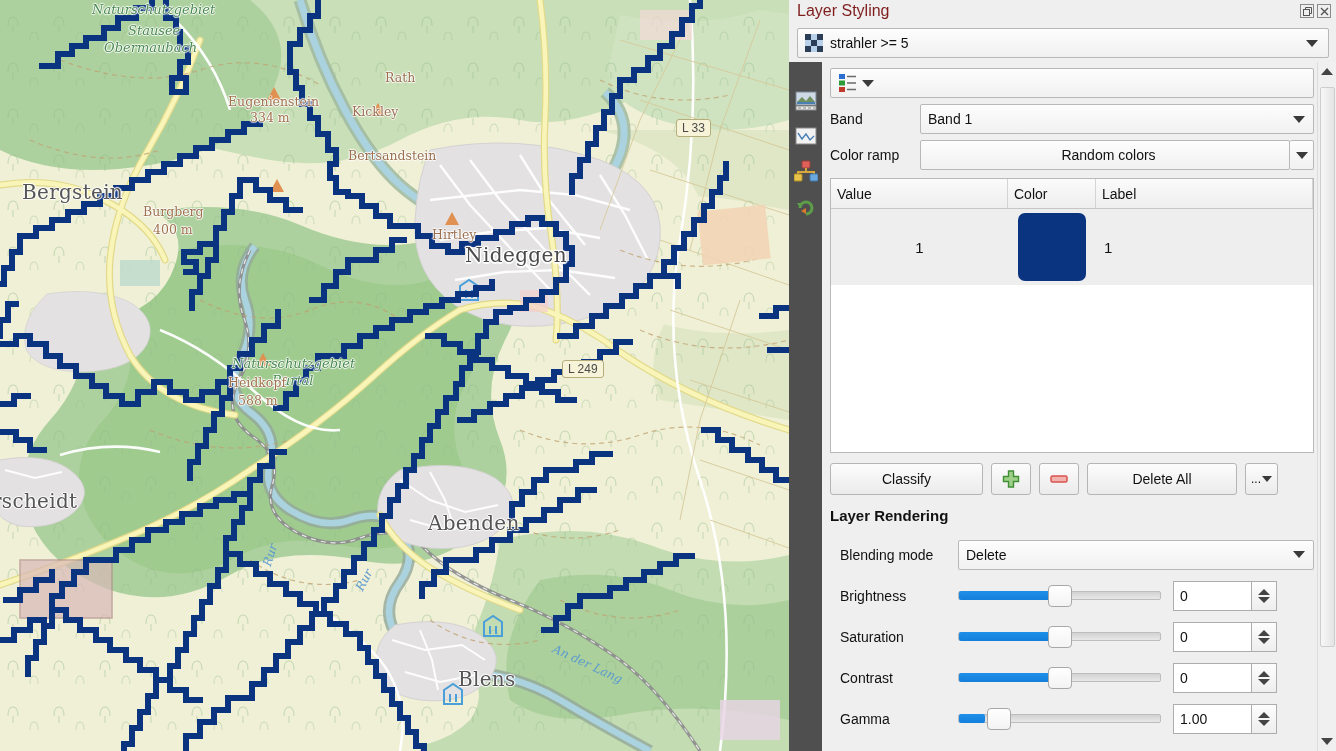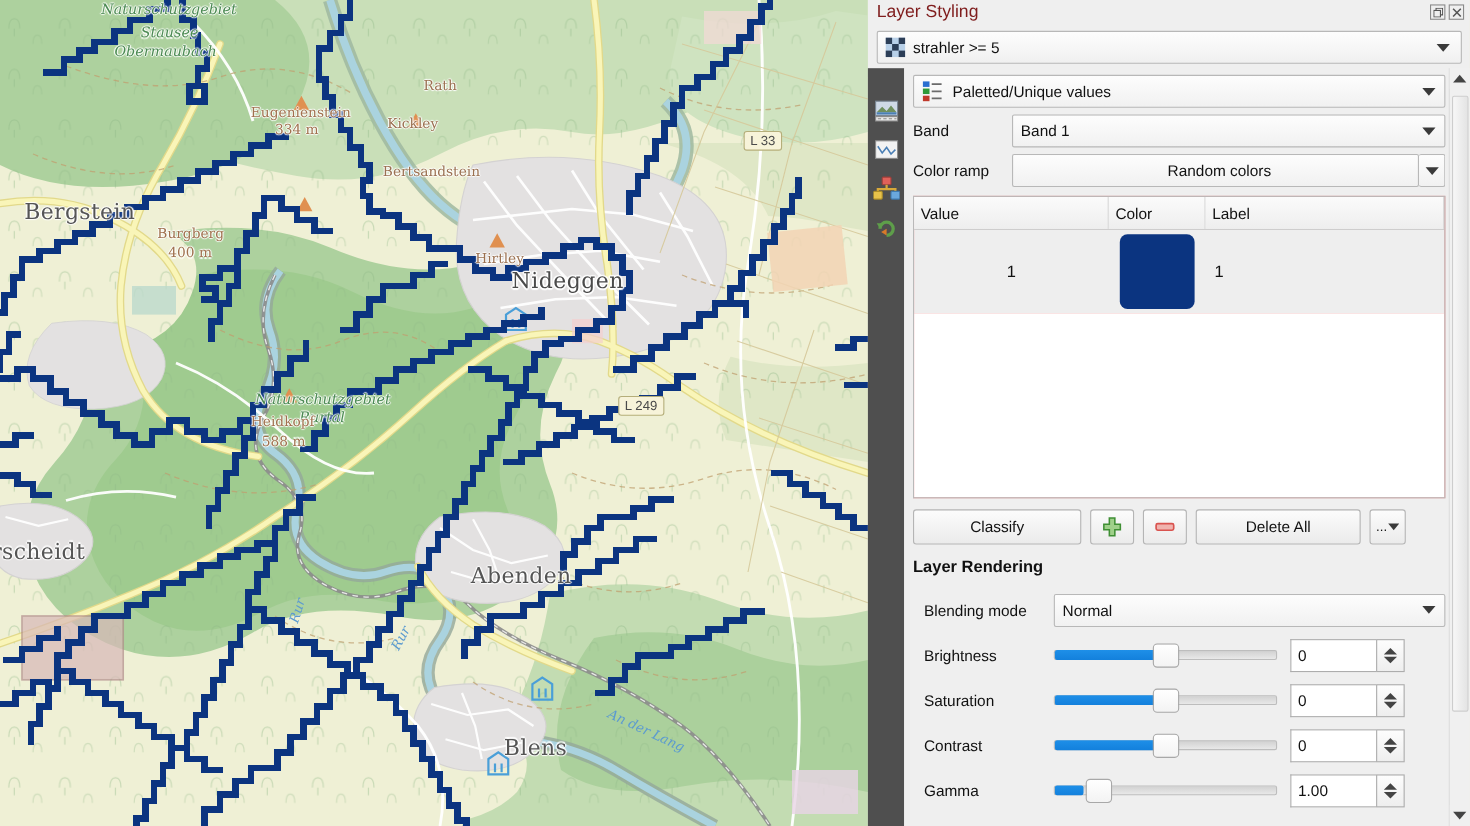--- a/index.html
+++ b/index.html
@@ -131,21 +131,21 @@
     border-right: 6px solid transparent;
     border-top: 7px solid #3a3a3a;
     margin: 0 4px;
   }
   .row { display: flex; align-items: center; margin-top: 6px; }
   .row .rlabel { font-size: 14px; color: #111; }
 
   
   #class-table {
     margin-top: 8px;
-    background: #fca5a5;
+    background: #14b8a6;
     border: 1px solid #b9b9b9;
     height: 275px;
     display: flex; flex-direction: column;
     overflow: hidden;
   }
   #table-head { display: flex; height: 30px; background: #f4f4f4; border-bottom: 1px solid #c6c6c6; }
   #table-head .th {
     font-size: 14px; color: #111;
     display: flex; align-items: center;
     padding-left: 6px;
@@ -585,21 +585,20 @@
       <div id="content">
         <div id="content-inner">
 
           <div class="combo">
             <svg width="20" height="20" viewBox="0 0 20 20">
               <rect x="1" y="1" width="6" height="5" fill="#2a6fd0"></rect>
               <rect x="1" y="7.5" width="6" height="5" fill="#2f9a3a"></rect>
               <rect x="1" y="14" width="6" height="5" fill="#c0392b"></rect>
               <path d="M9 3.5 h9 M9 10 h9 M9 16.5 h9" stroke="#6a6a6a" stroke-width="1.6"></path>
             </svg>
-            <div class="ctext" style="margin-left:8px">Paletted/Unique values</div>
             <div class="arrow-down"></div>
           </div>
 
           <div class="row">
             <div class="rlabel" style="width:90px">Band</div>
             <div class="combo" style="flex:1">
               <div class="ctext">Band 1</div>
               <div class="arrow-down"></div>
             </div>
           </div>
@@ -648,21 +647,21 @@
               <span style="display:inline-block;width:0;height:0;border-left:5px solid transparent;border-right:5px solid transparent;border-top:6px solid #3a3a3a;"></span>
             </div>
           </div>
 
           <div id="section-title">Layer Rendering</div>
 
           <div id="render-block">
             <div class="rr">
               <div class="rlab">Blending mode</div>
               <div class="combo" style="flex:1">
-                <div class="ctext">Normal</div>
+                <div class="ctext">Delete</div>
                 <div class="arrow-down"></div>
               </div>
             </div>
             <div id="sliders">
                 <div class="rr">
                   <div class="rlab">Brightness</div>
                   <div class="slider">
                     <div class="strack"></div>
                     <div class="sfill" style="width: 95.5px;"></div>
                     <div class="shandle" style="left: 89.5px;"></div>

